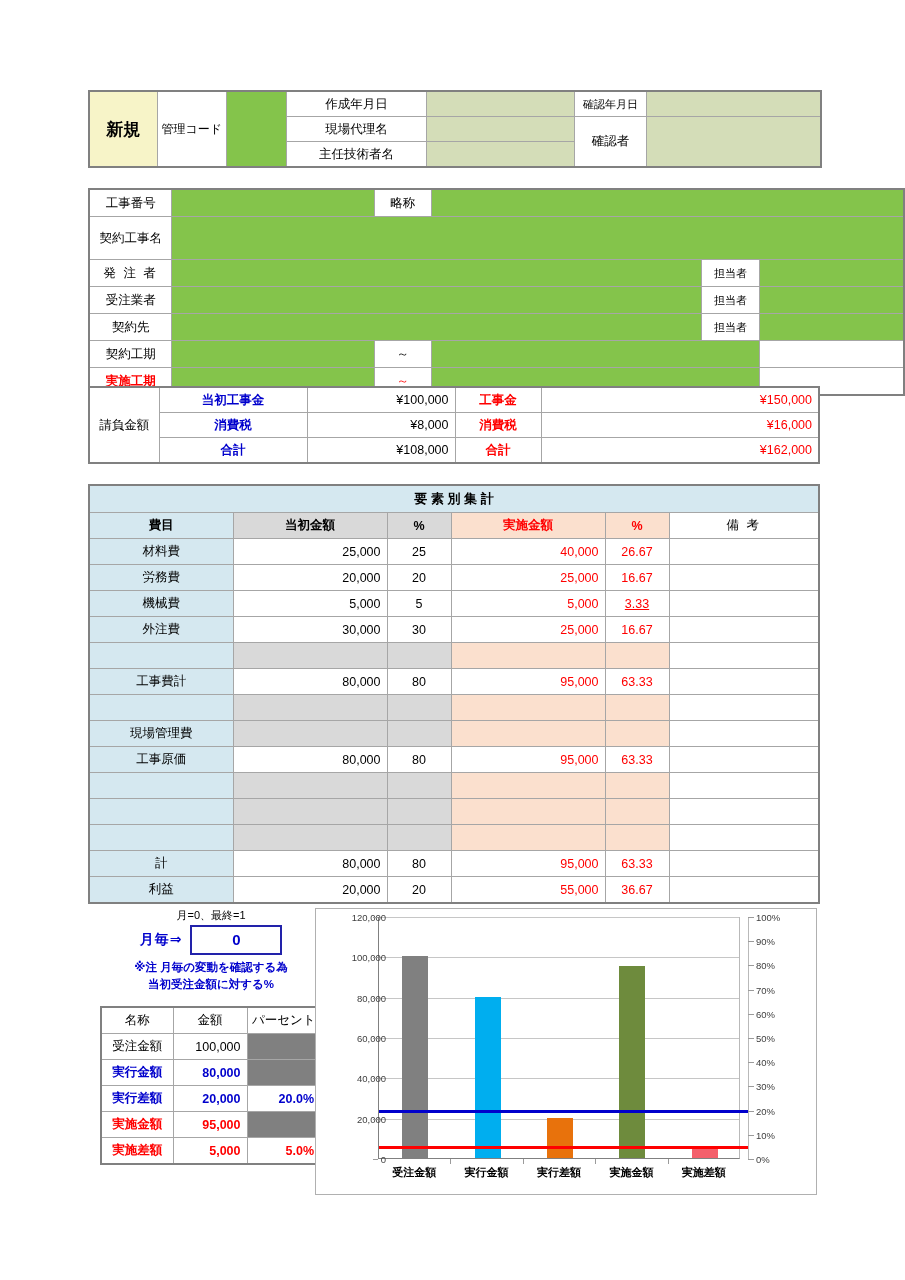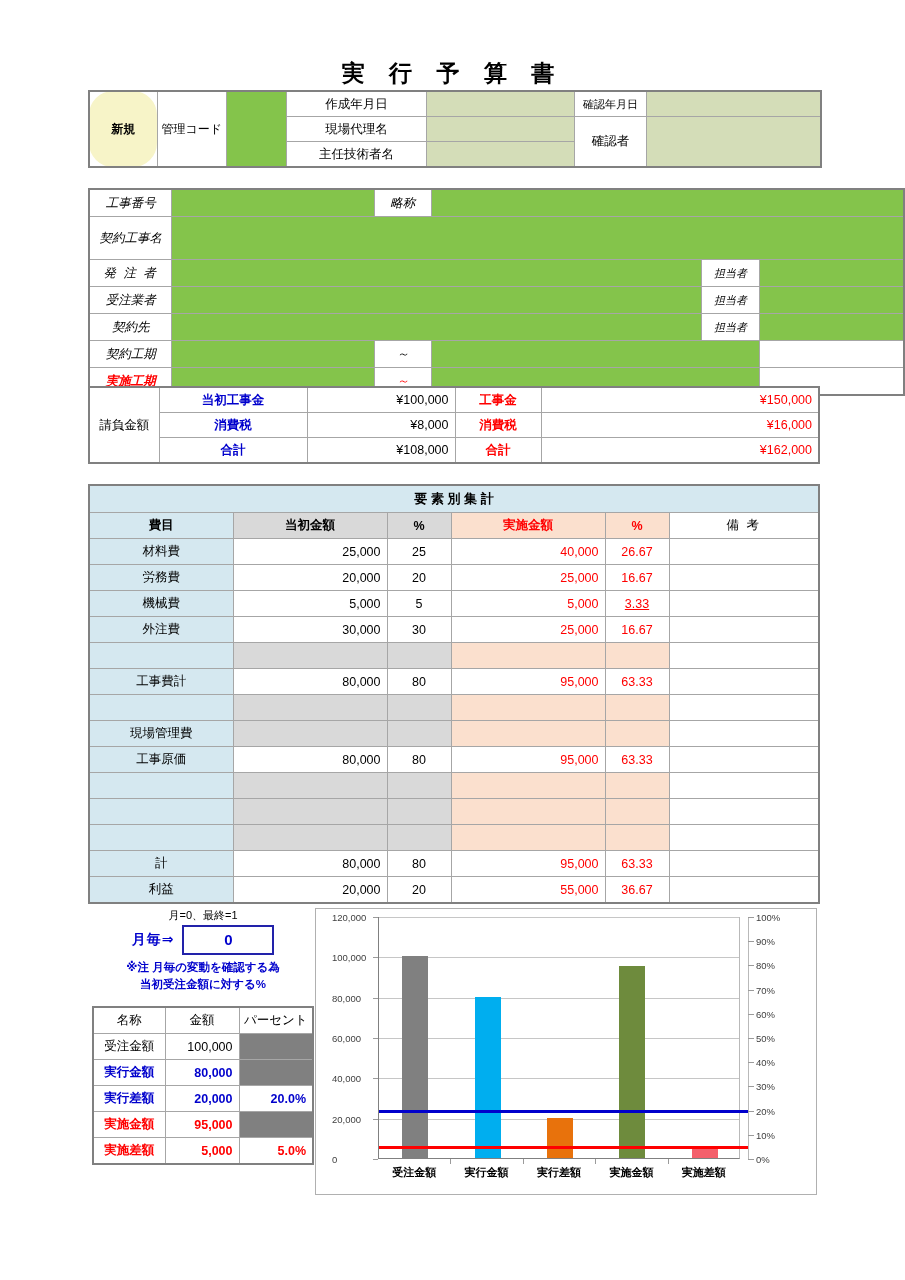--- a/index.html
+++ b/index.html
@@ -45,24 +45,24 @@
   .c{text-align:center;}
   .r{text-align:right;padding-right:6px;}
   .b{font-weight:bold;}
   .t-red{color:#ff0000;}
   .t-blue{color:#0000cc;}
   .sp1{letter-spacing:2px;}
   .small{font-size:11px;}
 
   
   #header-block{position:absolute;left:88px;top:90px;}
-  #contract-block{position:absolute;left:88px;top:188px;font-style:italic;}
+  #contract-block{position:absolute;left:88px;top:188px;}
   #amount-block{position:absolute;left:88px;top:386px;}
   #summary-block{position:absolute;left:88px;top:484px;}
-  #bottom-left{position:absolute;left:92px;top:908px;width:222px;}
+  #bottom-left{position:absolute;left:100px;top:908px;width:222px;}
   #chart-box{position:absolute;left:315px;top:908px;width:500px;height:285px;
              border:1px solid #b0b0b0;background:#fff;}
 
   
   .note-line{text-align:center;font-size:11px;color:#000;height:15px;line-height:15px;}
   .month-row{display:flex;align-items:center;justify-content:center;margin-top:2px;}
   .month-label{font-size:14px;font-weight:bold;color:#0000cc;margin-right:8px;letter-spacing:1px;}
   .month-input{
     width:88px;height:26px;line-height:26px;text-align:center;
     border:2px solid #2222aa;background:#fff;
@@ -75,55 +75,54 @@
   .plot{
     position:absolute;left:62px;top:8px;width:362px;height:242px;
     border-left:1px solid #808080;border-bottom:1px solid #808080;
     border-right:1px solid #b9b9b9;
     box-sizing:border-box;background:#fff;
   }
   .gridline{position:absolute;left:0;width:100%;height:0;border-top:1px solid #c6c6c6;}
   .bar{position:absolute;bottom:0;}
   .hline{position:absolute;height:3px;}
   .ytick{
-    position:absolute;right:430px;width:54px;
+    position:absolute;right:430px;width:54px;text-align:right;
     font-size:9.5px;color:#404040;transform:translateY(-50%);
   }
   .y2tick{
     position:absolute;left:440px;width:40px;text-align:left;
     font-size:9.5px;color:#404040;transform:translateY(-50%);
   }
   .y2axis{position:absolute;left:432px;top:8px;width:0;height:242px;border-left:1px solid #b9b9b9;}
   .y2mark{position:absolute;left:432px;width:6px;height:0;border-top:1px solid #9b9b9b;}
   .xlab{
     position:absolute;top:256px;text-align:center;
     font-size:11px;font-weight:bold;color:#000;
   }
   .xtick{position:absolute;top:250px;width:0;height:5px;border-left:1px solid #9b9b9b;}
 </style>
 </head>
 <body>
 
 <div class="page">
 
-  <div class="doc-title">実 行 予 算 書</div>
 
   <table id="header-block" class="outer">
     <colgroup>
       <col style="width:68px">
         <col style="width:66px">
         <col style="width:60px">
       <col style="width:140px">
         <col style="width:148px">
       <col style="width:72px">
         <col style="width:174px">
     </colgroup>
     <tbody>
         <tr>
-      <td rowspan="3" class="f-yellow c b" style="font-size:12px;border-radius:24px;">新規</td>
+      <td rowspan="3" class="f-yellow c b" style="font-size:17px;">新規</td>
       <td rowspan="3" class="f-white c" style="font-size:12px;">管理コード</td>
       <td rowspan="3" class="f-green"></td>
       <td class="f-white c">作成年月日</td>
       <td class="f-sage"></td>
       <td class="f-white c small">確認年月日</td>
       <td class="f-sage"></td>
     </tr>
     <tr>
       <td class="f-white c">現場代理名</td>
       <td class="f-sage"></td>

